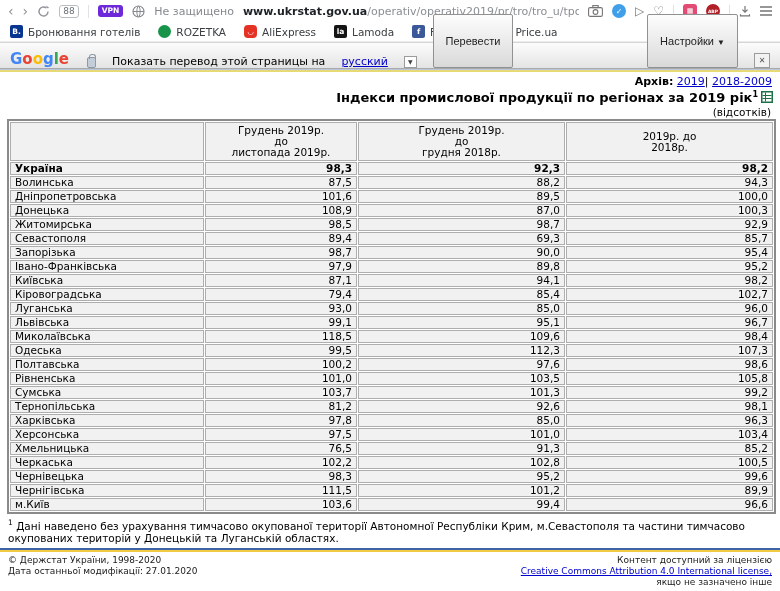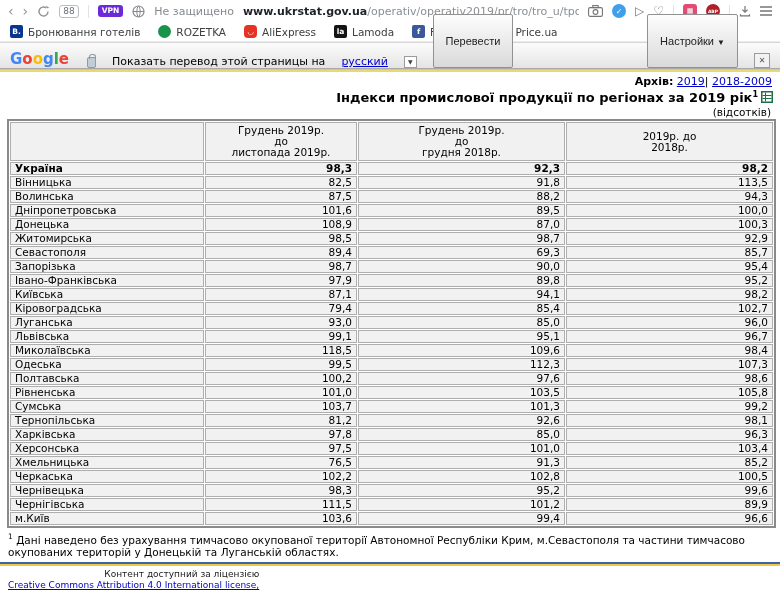--- a/index.html
+++ b/index.html
@@ -217,26 +217,20 @@
         </tr>
     </thead>
     <tbody>
         <tr class="total">
           <td class="region">Україна</td>
           <td class="num">98,3</td>
           <td class="num">92,3</td>
           <td class="num">98,2</td>
         </tr>
         <tr>
-          <td class="region">Вінницька</td>
-          <td class="num">82,5</td>
-          <td class="num">91,8</td>
-          <td class="num">113,5</td>
-        </tr>
-        <tr>
           <td class="region">Волинська</td>
           <td class="num">87,5</td>
           <td class="num">88,2</td>
           <td class="num">94,3</td>
         </tr>
         <tr>
           <td class="region">Дніпропетровська</td>
           <td class="num">101,6</td>
           <td class="num">89,5</td>
           <td class="num">100,0</td>
@@ -375,18 +369,22 @@
         </tr>
       </tbody>
   </table>
 
   <div class="footnote"><sup>1</sup> <span>Дані наведено без урахування тимчасово окупованої території Автономної Республіки Крим, м.Севастополя та частини тимчасово окупованих територій у Донецькій та Луганській областях.</span></div>
 </div>
 
 <div class="flag-stripe"></div>
 
 <div class="footer">
+  <div class="footer-left">
+    <div>© Держстат України, 1998-2020</div>
+    <div>Дата останньої модифікації: 27.01.2020</div>
+  </div>
   <div class="footer-right">
     <div>Контент доступний за ліцензією</div>
     <div><a>Creative Commons Attribution 4.0 International license,</a></div>
     <div>якщо не зазначено інше</div>
   </div>
 </div>
 
 </body></html>

